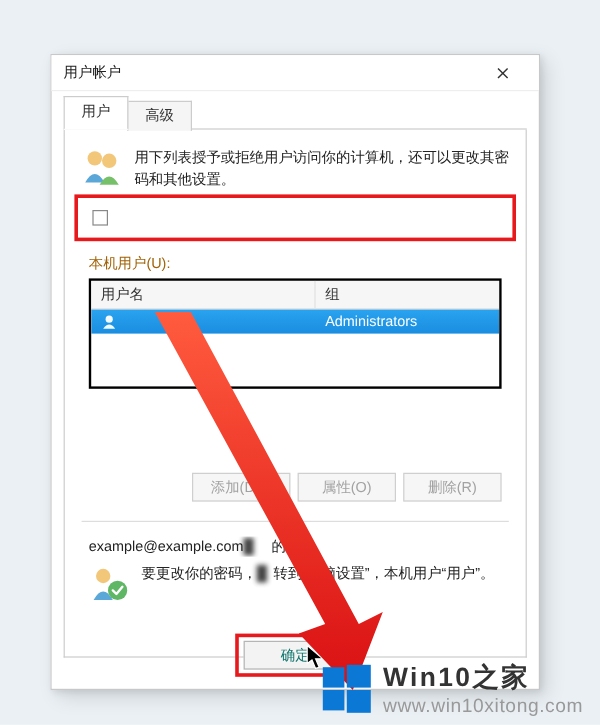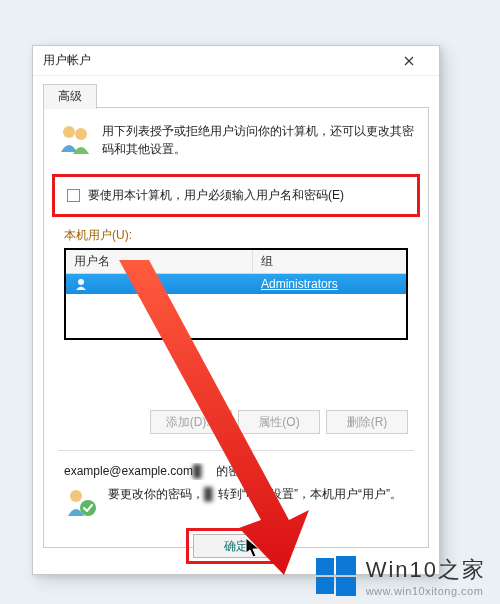--- a/index.html
+++ b/index.html
@@ -8,21 +8,21 @@
     width: 500px;
     height: 604px;
     background: #eaf0f4;
     font-family: "Microsoft YaHei", "Segoe UI", Tahoma, sans-serif;
     font-size: 12px;
     overflow: hidden;
     position: relative;
   }
   .dialog {
     position: absolute;
-    left: 32px;
+    left: 42px;
     top: 45px;
     width: 408px;
     height: 530px;
     background: #fff;
     border: 1px solid #c8c8c8;
     box-shadow: 6px 6px 16px rgba(0,0,0,.12), 2px 2px 6px rgba(0,0,0,.10);
   }
   .titlebar {
     height: 30px;
     display: flex;
@@ -58,21 +58,21 @@
   }
   .tab.active { background: #fff; z-index: 2; border-bottom: 1px solid #fff; }
   .tab.inactive { background: #f5f5f5; top: 2px; padding-top:3px; padding-bottom:4px;}
   .tabpanel {
     border: 1px solid #ccc;
     border-top: none;
     padding: 14px 14px 16px;
     min-height: 440px;
     position: relative;
   }
-  .desc-row { display: flex; gap: 10px; margin-bottom: 16px; }
+  .desc-row { display: flex; gap: 10px; margin-bottom: 4px; }
   .uac-icon { width: 34px; height: 34px; flex-shrink:0; }
   .desc-text { font-size: 12px; color: #222; line-height: 1.5; }
   .red-box1 {
     border: 3px solid #e7191c;
     padding: 10px 12px;
     margin: 0 -6px 10px -6px;
     display: flex;
     align-items: center;
     gap: 8px;
   }
@@ -97,21 +97,21 @@
   .col-group { width: 45%; }
   .lv-row {
     display:flex; height:20px; align-items:center;
   }
   .lv-row.sel {
     background: linear-gradient(#2aa3ef,#1a8de0);
     color:#fff;
   }
   .lv-row .cell { padding: 0 8px; font-size:12px; overflow:hidden; white-space:nowrap;}
   .lv-row .cell.user { width:55%; display:flex; align-items:center; gap:4px;}
-  .lv-row .cell.group { width:45%;text-decoration:underline; }
+  .lv-row .cell.group { width:45%; }
   .tiny-user-icon { width:14px; height:14px; flex-shrink:0;}
   .blur { filter: blur(2px); opacity:.85;}
   .btn-row {
     display:flex; justify-content:flex-end; gap:6px; margin: 70px 6px 0 0;
   }
   .btn {
     min-width: 82px;
     height: 24px;
     border:1px solid #b5b5b5;
     background:#f3f3f3;
@@ -153,58 +153,58 @@
     overflow:visible;
   }
   
   .watermark {
     position:absolute;
     right: 14px; bottom: 6px;
     display:flex; align-items:center; gap:8px;
     color:#333;
   }
   .wm-logo { width:44px; height:44px; }
-  .wm-text .wm-title { font-size:22px; font-weight:400; color:#333; letter-spacing:2px;}
-  .wm-text .wm-url { font-size:11px; color:#999; letter-spacing:.5px;}
+  .wm-text .wm-title { font-size:22px; font-weight:700; color:#333; letter-spacing:2px;}
+  .wm-text .wm-url { font-size:16px; color:#999; letter-spacing:.5px;}
 </style>
 </head>
 <body>
 
 <div class="dialog">
 
   <div class="titlebar">
     <span class="title">用户帐户</span>
     <div class="close">
       <svg viewBox="0 0 10 10" width="10" height="10">
         <path d="M1 1 L9 9 M9 1 L1 9" stroke="#333" stroke-width="1.2" fill="none"></path>
       </svg>
     </div>
   </div>
 
   <div class="body">
 
     <div class="tabs">
+      <div class="tab active">用户</div>
       <div class="tab inactive">高级</div>
     </div>
 
     <div class="tabpanel">
 
       <div class="desc-row">
         <svg class="uac-icon" viewBox="0 0 34 34">
           <circle cx="11" cy="10" r="6" fill="#f2c77a"></circle>
           <path d="M3 30 q8 -14 16 0 z" fill="#5aa7d8"></path>
           <circle cx="23" cy="12" r="6" fill="#f2c77a"></circle>
           <path d="M15 32 q8 -14 16 0 z" fill="#76c06a"></path>
         </svg>
         <div class="desc-text">用下列表授予或拒绝用户访问你的计算机，还可以更改其密码和其他设置。</div>
       </div>
 
       <div class="red-box1">
         <span class="chk"></span>
-        <span class="chk-label">要使用本计算机，用户必须输入用户名和密码(E)</span>
       </div>
 
       <div class="users-label">本机用户(U):</div>
 
       <div class="listview">
         <div class="lv-head">
           <div class="col col-user">用户名</div>
           <div class="col col-group">组</div>
         </div>
         <div class="lv-row sel">

